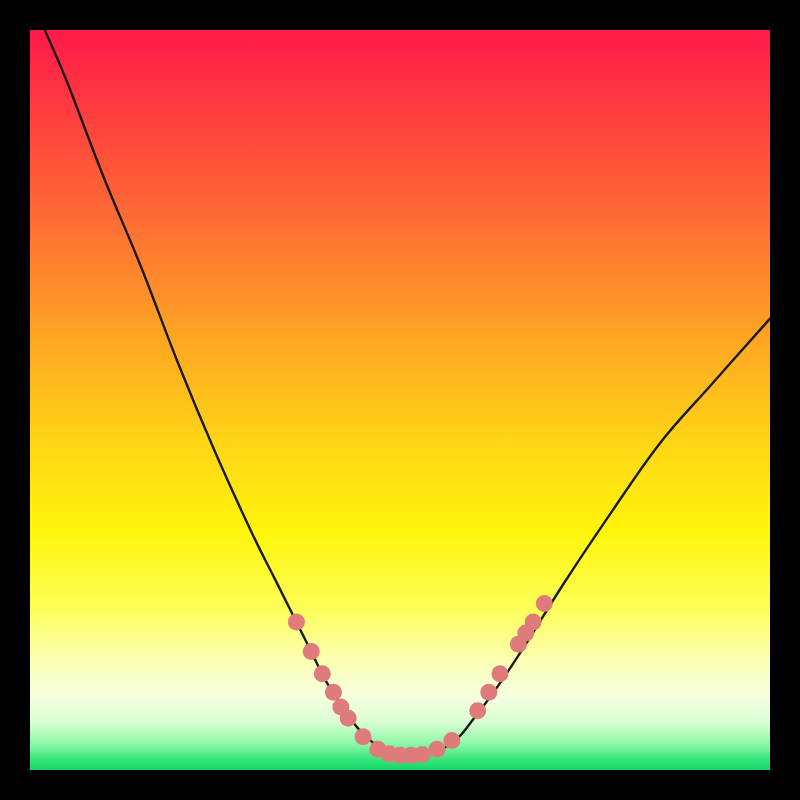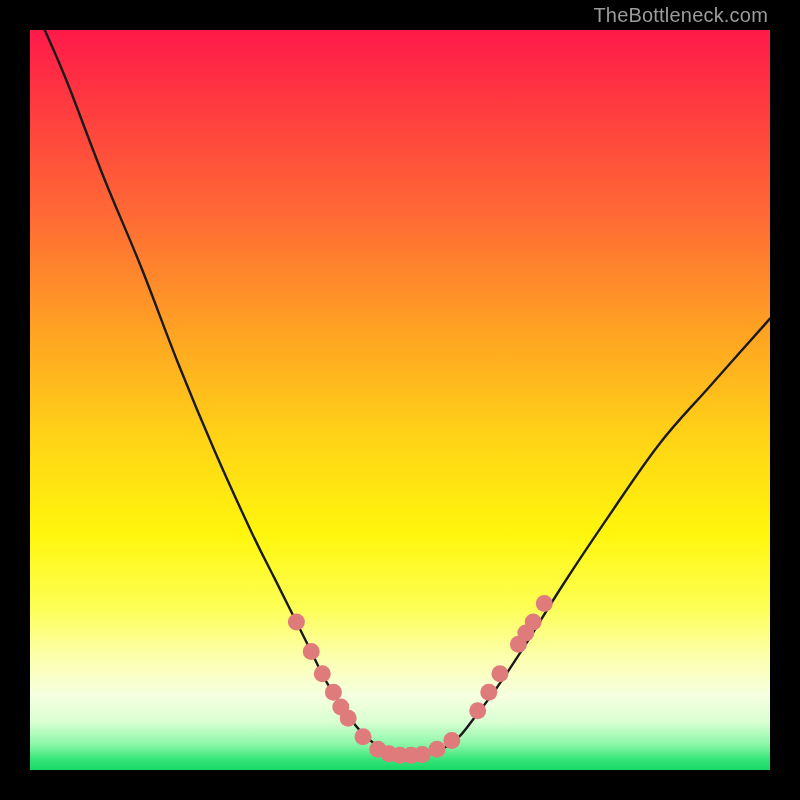--- a/index.html
+++ b/index.html
@@ -44,21 +44,20 @@
     color: #9b9b9b;
     font-size: 20px;
     letter-spacing: 0.2px;
     font-weight: 400;
   }
 </style>
 </head>
 <body>
 
 <div class="frame">
-  <div class="watermark">TheBottleneck.com</div>
   <div class="plot-area">
     <svg class="bg-gradient" viewBox="0 0 740 740" preserveAspectRatio="none">
       <defs>
         <linearGradient id="bgGrad" x1="0" y1="0" x2="0" y2="1">
             <stop offset="0%" stop-color="#ff1a49"></stop>
             <stop offset="10%" stop-color="#ff3a40"></stop>
             <stop offset="25%" stop-color="#ff6a35"></stop>
             <stop offset="40%" stop-color="#ffa024"></stop>
             <stop offset="55.00000000000001%" stop-color="#ffd316"></stop>
             <stop offset="68%" stop-color="#fff60c"></stop>

